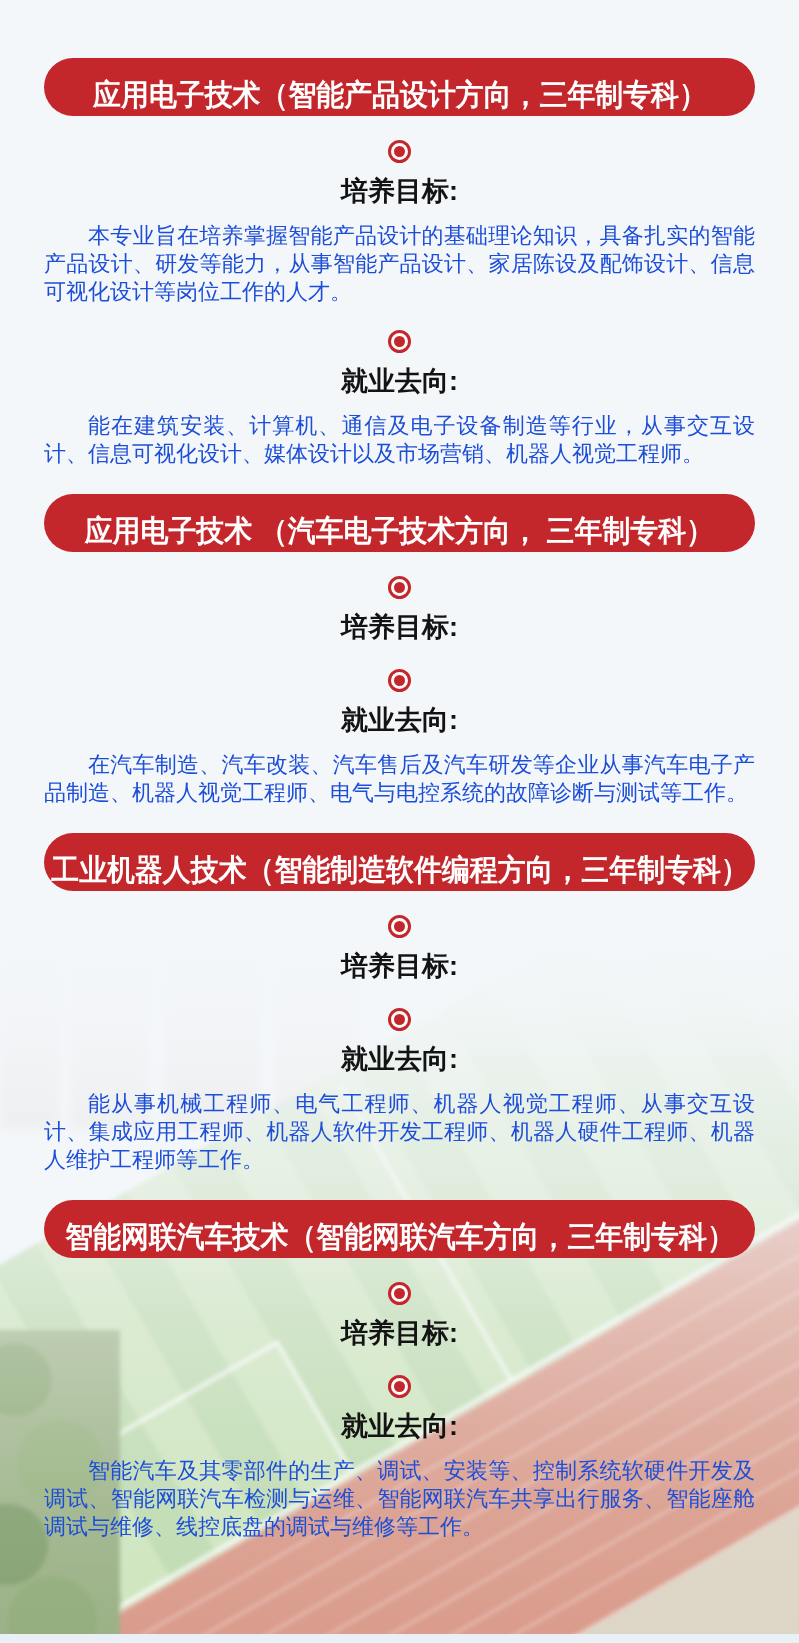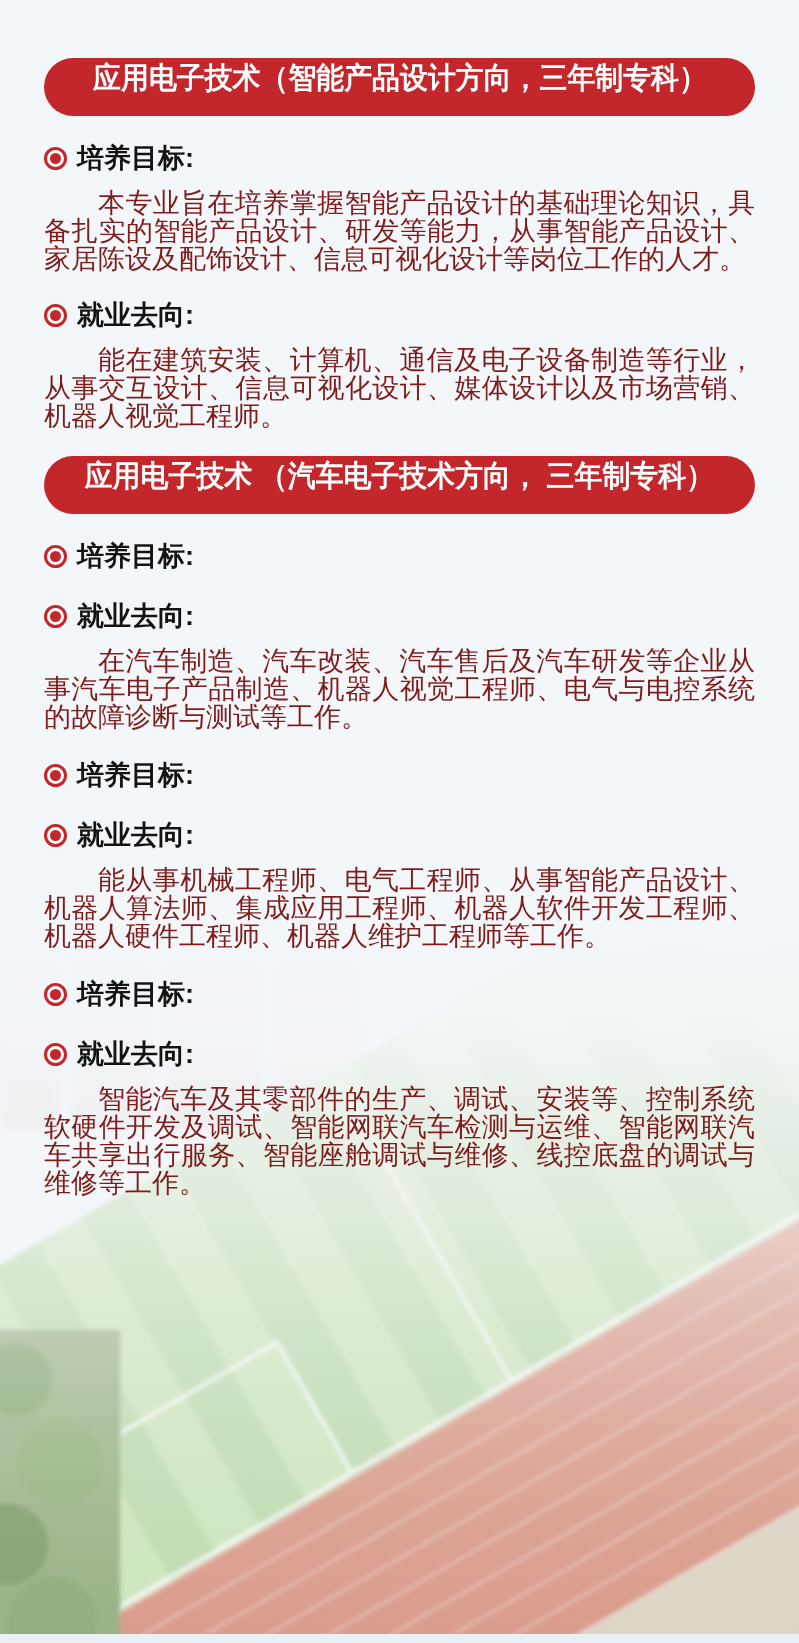--- a/index.html
+++ b/index.html
@@ -57,35 +57,35 @@
       rgba(244,247,250,.22) 92%,
       rgba(244,247,250,.15) 100%); }
   .bottom-edge { position:absolute; left:0; right:0; bottom:0; height:9px; background:#e9f0f6; z-index:3; }
 
   
   .content { position:absolute; inset:0; z-index:4; padding:58px 44px 0 44px; }
   .section { margin-bottom:26px; }
   .banner {
     width:711px; height:58px; border-radius:29px;
     background:var(--accent,#c3272b);
-    display:flex; align-items:flex-start; justify-content:center;
+    display:flex; align-items:flex-end; justify-content:center;
     margin-bottom:14px;
   }
   .banner span {
     color:#ffffff; font-size:30px; font-weight:800; white-space:nowrap;
     transform:scaleX(.93); letter-spacing:0;
   }
-  .subhead { display:flex; align-items:center; gap:10px; margin:24px 0 13px 0; }
+  .subhead { display:flex; align-items:center; gap:10px; margin:24px 0 13px 0;flex-direction:column; }
   .section .subhead:first-of-type { margin-top:0; }
   .bullseye { width:23px; height:23px; border:3px solid var(--accent,#c3272b);
     border-radius:50%; background:#fdfdfd; display:flex; align-items:center; justify-content:center; flex:0 0 auto; }
   .bullseye i { display:block; width:11px; height:11px; border-radius:50%; background:var(--accent,#c3272b); }
   .subhead b { font-size:27px; font-weight:800; color:#131313; }
   .para {
-    font-size:27px; line-height:28px; color:#7f1d1d; font-weight:500;
+    font-size:22px; line-height:28px; color:#1d4ed8; font-weight:500;
     text-align:justify; text-indent:2em; letter-spacing:0;
   }
 </style>
 </head>
 <body>
 
 <div class="page">
 
   <div class="photo">
     <div class="blurwrap">
@@ -142,36 +142,42 @@
       <div class="subhead">
         <span class="bullseye">
             <i></i>
           </span>
         <b>就业去向:</b>
       </div>
       <p class="para">在汽车制造、汽车改装、汽车售后及汽车研发等企业从事汽车电子产品制造、机器人视觉工程师、电气与电控系统的故障诊断与测试等工作。</p>
     </div>
 
     <div class="section">
+      <div class="banner">
+        <span>工业机器人技术（智能制造软件编程方向，三年制专科）</span>
+      </div>
       <div class="subhead">
         <span class="bullseye">
             <i></i>
           </span>
         <b>培养目标:</b>
       </div>
       <div class="subhead">
         <span class="bullseye">
             <i></i>
           </span>
         <b>就业去向:</b>
       </div>
-      <p class="para">能从事机械工程师、电气工程师、从事智能产品设计、机器人算法师、集成应用工程师、机器人软件开发工程师、机器人硬件工程师、机器人维护工程师等工作。</p>
+      <p class="para">能从事机械工程师、电气工程师、机器人视觉工程师、从事交互设计、集成应用工程师、机器人软件开发工程师、机器人硬件工程师、机器人维护工程师等工作。</p>
     </div>
 
     <div class="section">
+      <div class="banner">
+        <span>智能网联汽车技术（智能网联汽车方向，三年制专科）</span>
+      </div>
       <div class="subhead">
         <span class="bullseye">
             <i></i>
           </span>
         <b>培养目标:</b>
       </div>
       <div class="subhead">
         <span class="bullseye">
             <i></i>
           </span>

